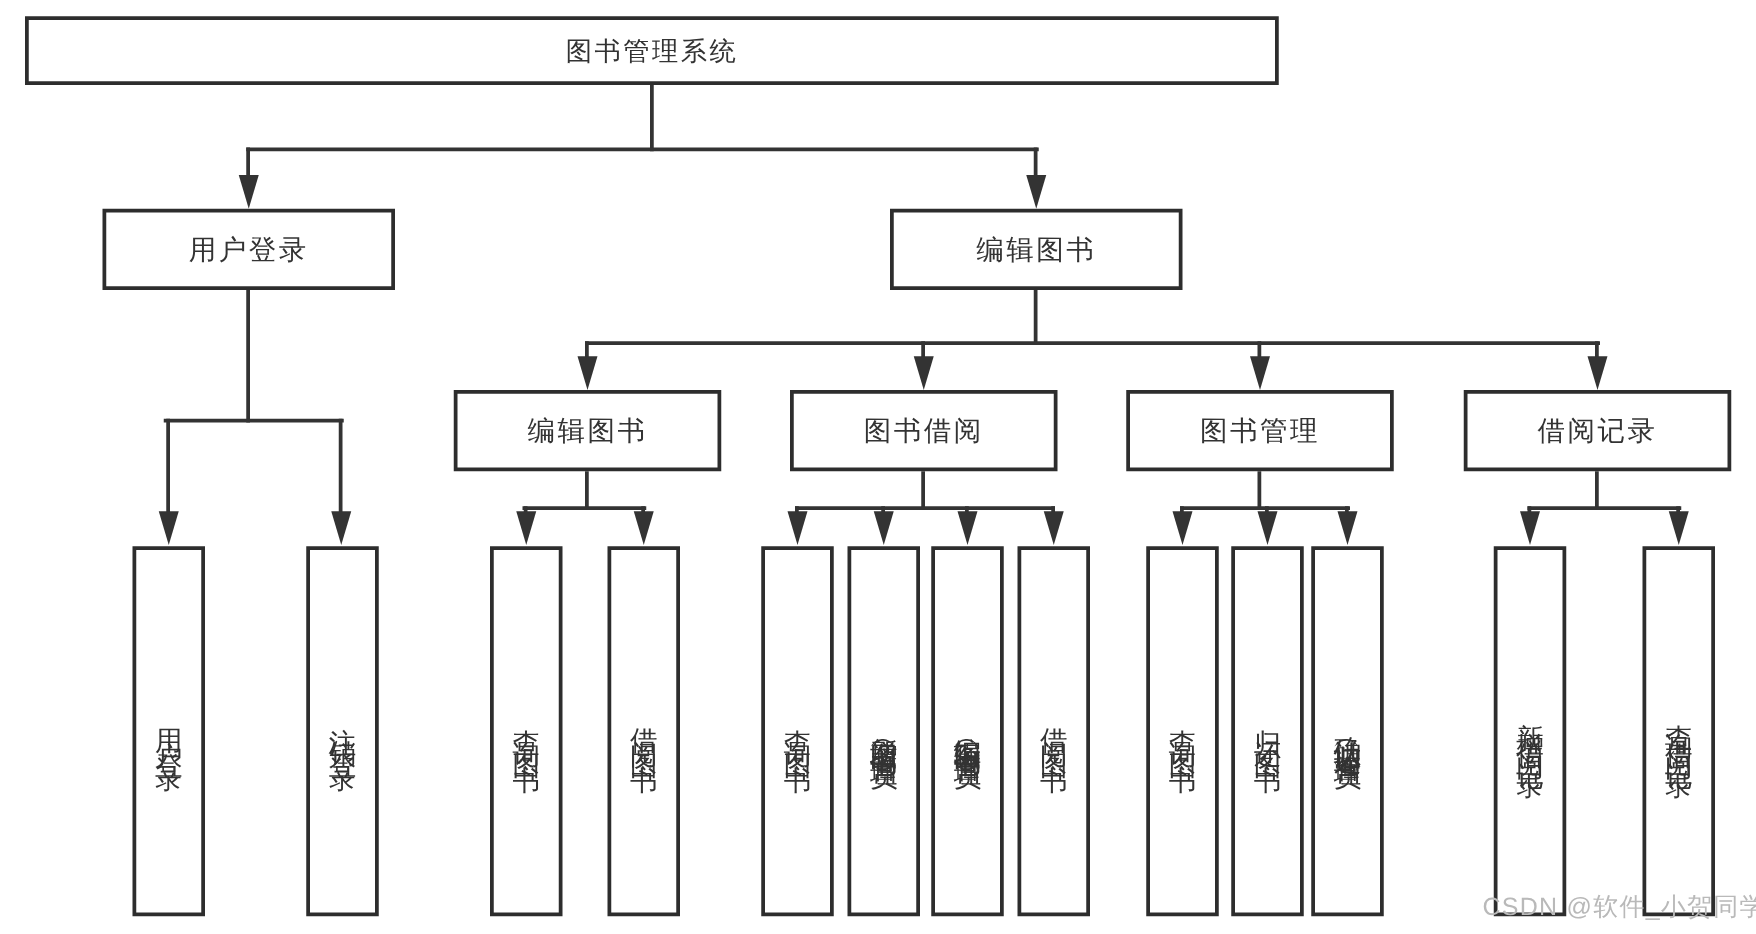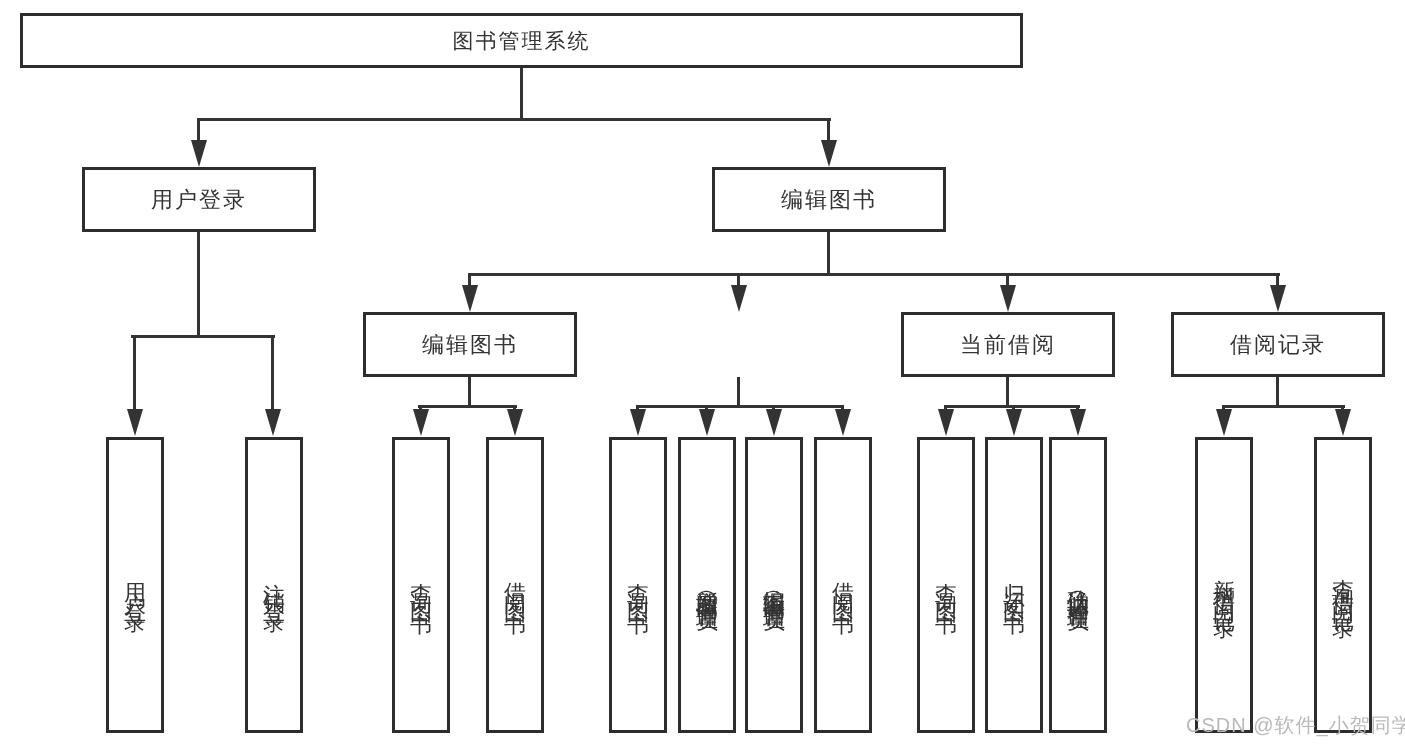--- a/index.html
+++ b/index.html
@@ -104,21 +104,22 @@
     <div class="arrow" style="left:462px; top:285px;"></div>
     <div class="line" style="left:737px; top:273px; width:3px; height:15px;"></div>
     <div class="arrow" style="left:731px; top:285px;"></div>
     <div class="line" style="left:1006px; top:273px; width:3px; height:15px;"></div>
     <div class="arrow" style="left:1000px; top:285px;"></div>
     <div class="line" style="left:1276px; top:273px; width:3px; height:15px;"></div>
     <div class="arrow" style="left:1270px; top:285px;"></div>
   </div>
 
   <div class="node" style="left:363px; top:312px; width:214px; height:65px;">编辑图书</div>
-  <div class="node" style="left:901px; top:312px; width:214px; height:65px;">当前借阅</div>
+  <div class="node" style="left:632px; top:312px; width:214px; height:65px;">图书借阅</div>
+  <div class="node" style="left:901px; top:312px; width:214px; height:65px;">图书管理</div>
   <div class="node" style="left:1171px; top:312px; width:214px; height:65px;">借阅记录</div>
 
   <div>
     <div class="line" style="left:468px; top:377px; width:3px; height:31px;"></div>
     <div class="line" style="left:418px; top:405px; width:99px; height:3px;"></div>
     <div class="line" style="left:419px; top:405px; width:3px; height:10px;"></div>
     <div class="arrow" style="left:413px; top:409px;"></div>
     <div class="line" style="left:513px; top:405px; width:3px; height:10px;"></div>
     <div class="arrow" style="left:507px; top:409px;"></div>
   </div>

